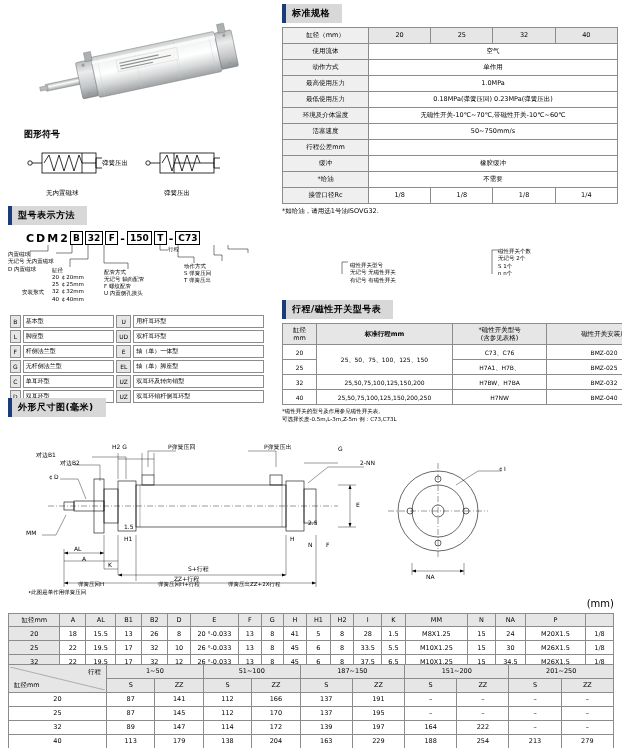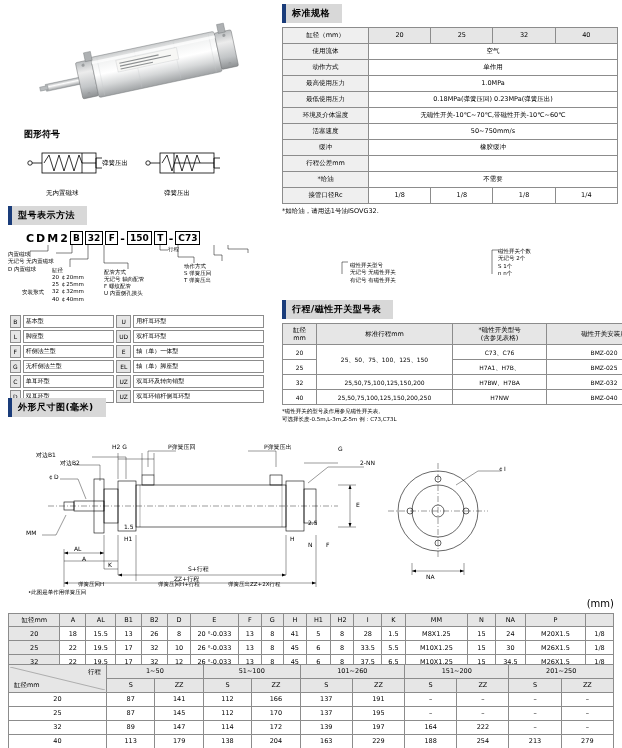--- a/index.html
+++ b/index.html
@@ -250,26 +250,26 @@
       </tr>
       <tr>
         <td class="rowlbl">环境及介体温度</td>
         <td colspan="4">无磁性开关-10℃~70℃,带磁性开关-10℃~60℃</td>
       </tr>
       <tr>
         <td class="rowlbl">活塞速度</td>
         <td colspan="4">50~750mm/s</td>
       </tr>
       <tr>
+        <td class="rowlbl">行程公差mm</td>
+        <td colspan="4"></td>
+      </tr>
+      <tr>
         <td class="rowlbl">缓冲</td>
         <td colspan="4">橡胶缓冲</td>
-      </tr>
-      <tr>
-        <td class="rowlbl">行程公差mm</td>
-        <td colspan="4"></td>
       </tr>
       <tr>
         <td class="rowlbl">*给油</td>
         <td colspan="4">不需要</td>
       </tr>
       <tr>
         <td class="rowlbl">接管口径Rc</td>
         <td>1/8</td>
         <td>1/8</td>
         <td>1/8</td>
@@ -443,21 +443,21 @@
     </g>
   </svg>
 
   <div id="switch-block">
     <div class="sec-head">行程/磁性开关型号表</div>
     <table class="grid" id="switch-table">
       <tbody>
           <tr>
         <th style="width:34px;"><span style="white-space:pre-line;">缸径
 mm</span></th>
-        <th style="width:136px;">标准行程mm</th>
+        <th style="width:136px;font-weight:bold;">标准行程mm</th>
         <th style="width:94px;"><span style="white-space:pre-line;">*磁性开关型号
 (含参见表格)</span></th>
         <th>磁性开关安装座</th>
       </tr>
       <tr>
         <td>20</td>
         <td rowspan="2" style="vertical-align:middle;">25、50、75、100、125、150</td>
         <td>C73、C76</td>
         <td>BMZ-020</td>
       </tr>
@@ -749,21 +749,21 @@
           <div class="corner-inner">
             <svg class="corner-line" viewBox="0 0 98 28" preserveAspectRatio="none">
               <line x1="0" y1="0" x2="98" y2="28" stroke="#8c8c8c" stroke-width="0.7"></line>
             </svg>
             <span class="corner-tl">缸径mm</span>
             <span class="corner-br">行程</span>
           </div>
         </td>
         <td colspan="2" class="shade">1~50</td>
         <td colspan="2" class="shade">51~100</td>
-        <td colspan="2" class="shade">101~260</td>
+        <td colspan="2" class="shade">187~150</td>
         <td colspan="2" class="shade">151~200</td>
         <td colspan="2" class="shade">201~250</td>
       </tr>
       <tr>
         <td class="shade">S</td>
         <td class="shade">ZZ</td>
         <td class="shade">S</td>
         <td class="shade">ZZ</td>
         <td class="shade">S</td>
         <td class="shade">ZZ</td>

